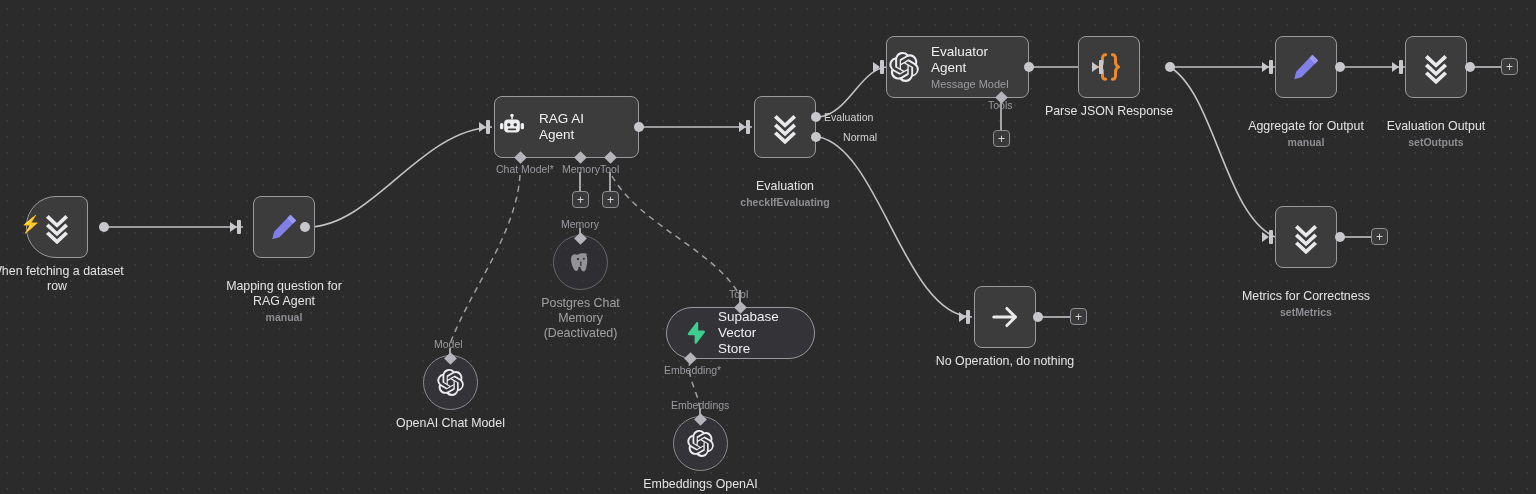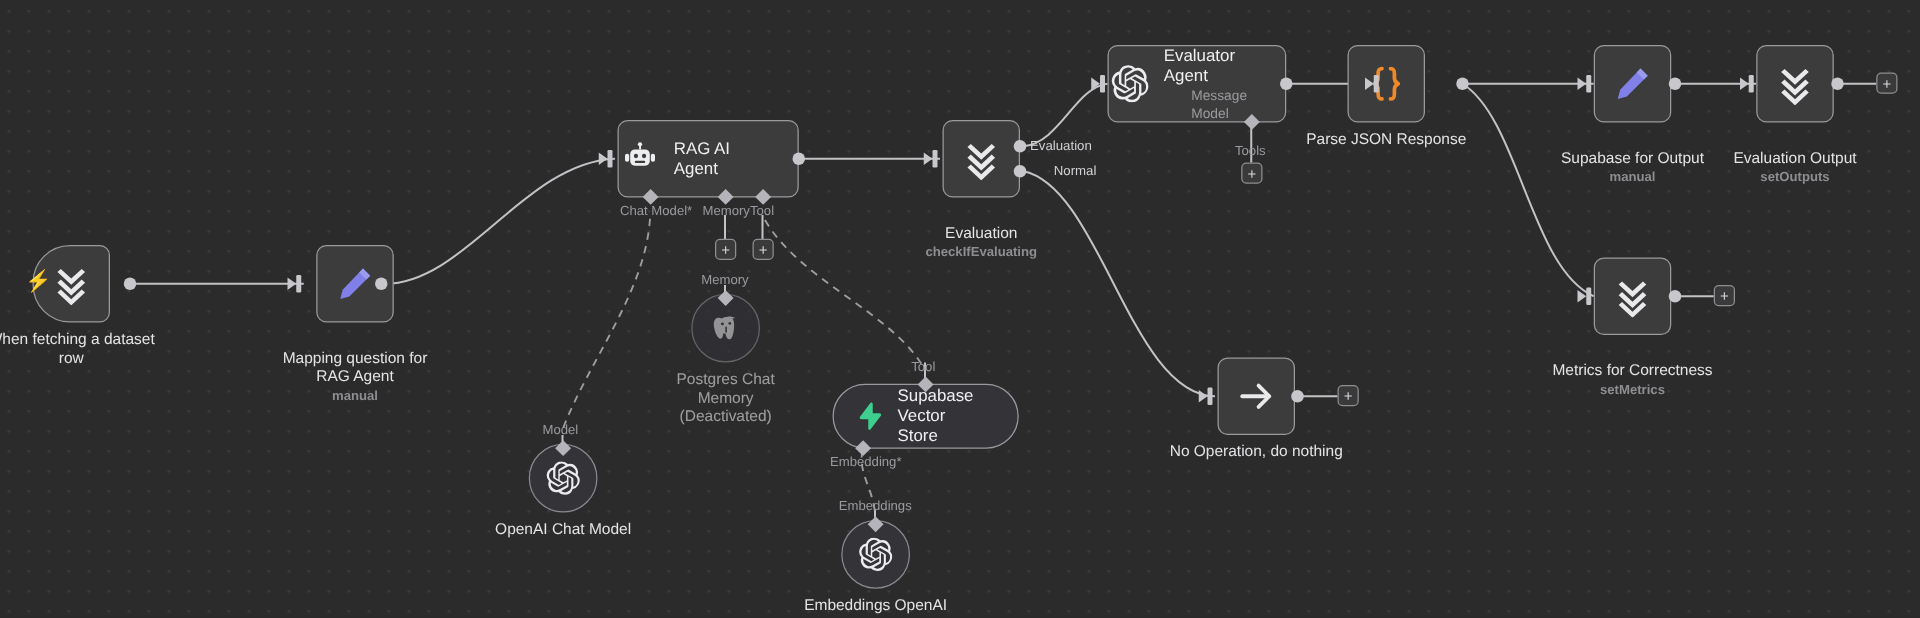--- a/index.html
+++ b/index.html
@@ -56,21 +56,21 @@
   .node-sub {
     display: block;
     color: #8d8d92;
     font-size: 10.5px;
     line-height: 14px;
     margin-top: 1px;
     font-weight: bold;
   }
   .inner-label { display:flex; flex-direction:column; }
   .inner-title { color:#f0f0f2; font-size:13.5px; line-height:16px; white-space: pre-line; }
-  .inner-sub { color:#9b9ba0; font-size:11px; line-height:14px; margin-top:1px;margin-left:22px; }
+  .inner-sub { color:#9b9ba0; font-size:11px; line-height:14px; margin-top:1px; }
 
   .icon { display:flex; align-items:center; justify-content:center; flex:0 0 auto; }
 
   
   .port-out {
     position:absolute; width:10px; height:10px; border-radius:50%;
     background:#c8c8cc; z-index:7;
   }
   .port-in {
     position:absolute; width:4px; height:14px; border-radius:1px;
@@ -246,21 +246,21 @@
         <path fill="#ececf0" d="M22.3 9.8a5.9 5.9 0 0 0-.5-4.9 6 6 0 0 0-6.4-2.9A6 6 0 0 0 10.9.1a6 6 0 0 0-5.7 4.1A5.9 5.9 0 0 0 1.2 7a6 6 0 0 0 .7 7A5.9 5.9 0 0 0 2.2 19a6 6 0 0 0 6.4 2.9 5.9 5.9 0 0 0 4.5 2 6 6 0 0 0 5.7-4.2 5.9 5.9 0 0 0 4-2.9 6 6 0 0 0-.5-7zm-8.9 12.4a4.4 4.4 0 0 1-2.8-1l.1-.1 4.7-2.7a.8.8 0 0 0 .4-.7v-6.6l2 1.2v5.5a4.5 4.5 0 0 1-4.4 4.4zM3.8 18.2a4.4 4.4 0 0 1-.5-3l.1.1 4.7 2.7a.8.8 0 0 0 .8 0l5.7-3.3v2.3l-4.8 2.8a4.5 4.5 0 0 1-6-1.6zM2.6 8a4.4 4.4 0 0 1 2.3-2v5.6a.8.8 0 0 0 .4.7l5.7 3.3-2 1.2-4.8-2.7A4.5 4.5 0 0 1 2.6 8zm16.3 3.8L13.2 8.5l2-1.1 4.8 2.7a4.4 4.4 0 0 1-.7 8V12.5a.8.8 0 0 0-.4-.7zm2-3-.1-.1-4.7-2.7a.8.8 0 0 0-.8 0L9.6 9.3V7l4.8-2.8a4.4 4.4 0 0 1 6.5 4.6zM8.5 12.9l-2-1.2V6.2a4.4 4.4 0 0 1 7.3-3.4l-.1.1-4.7 2.7a.8.8 0 0 0-.4.7zm1.1-2.3 2.5-1.5 2.6 1.5v3l-2.6 1.4-2.5-1.5z"></path>
       </svg>
     </span>
     <div class="inner-label">
       <span class="inner-title">Evaluator Agent</span>
       <span class="inner-sub">Message Model</span>
     </div>
   </div>
   <div class="port-out" style="left:1024px; top:62px;"></div>
   <div class="port-diamond" style="left:997px; top:93px;"></div>
-  <div class="port-label" style="left:988px; top:115px;">Tools</div>
+  <div class="port-label" style="left:988px; top:99px;">Tools</div>
   <div class="plus-btn" style="left:993px; top:130px;">+</div>
 
   <div class="port-in" style="left:1099px; top:60px;"></div>
   <div class="node square" style="left:1078px; top:36px;">
     <span class="icon">
       <svg width="34" height="34" viewBox="0 0 24 24">
         <g fill="none" stroke="#f08a28" stroke-width="2.1" stroke-linecap="round" stroke-linejoin="round">
           <path d="M9.6 3.4C7.6 3.4 7.4 4.6 7.4 6.4v2.3c0 1.8-.9 2.7-2.2 3.3 1.3.6 2.2 1.5 2.2 3.3v2.3c0 1.8.2 3 2.2 3"></path>
           <path d="M14.4 3.4c2 0 2.2 1.2 2.2 3v2.3c0 1.8.9 2.7 2.2 3.3-1.3.6-2.2 1.5-2.2 3.3v2.3c0 1.8-.2 3-2.2 3"></path>
         </g>
@@ -272,21 +272,21 @@
 
   <div class="port-in" style="left:1269px; top:60px;"></div>
   <div class="node square" style="left:1275px; top:36px;">
     <span class="icon">
       <svg width="32" height="32" viewBox="0 0 24 24">
         <path d="M16.8 2.9 L21.1 7.2 L8.6 19.7 L3.2 21.1 L4.6 15.6 Z" fill="#8080e8"></path>
         <path d="M16.8 2.9 L21.1 7.2 L18.8 9.5 L14.5 5.2 Z" fill="#9a9aef"></path>
       </svg>
     </span>
     <div class="node-title">
-      <span>Supabase for Output</span>
+      <span>Aggregate for Output</span>
       <span class="node-sub">manual</span>
     </div>
   </div>
   <div class="port-out" style="left:1335px; top:62px;"></div>
 
   <div class="port-in" style="left:1399px; top:60px;"></div>
   <div class="node square" style="left:1405px; top:36px;">
     <span class="icon">
       <svg width="34" height="34" viewBox="0 0 24 24">
         <g fill="#e9e9ec">

